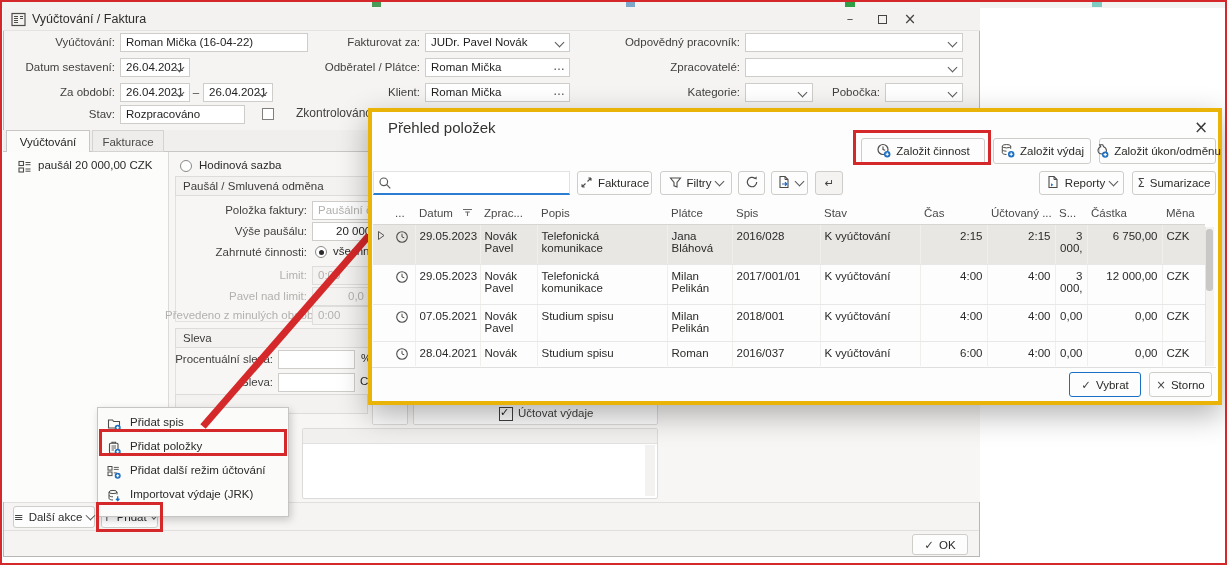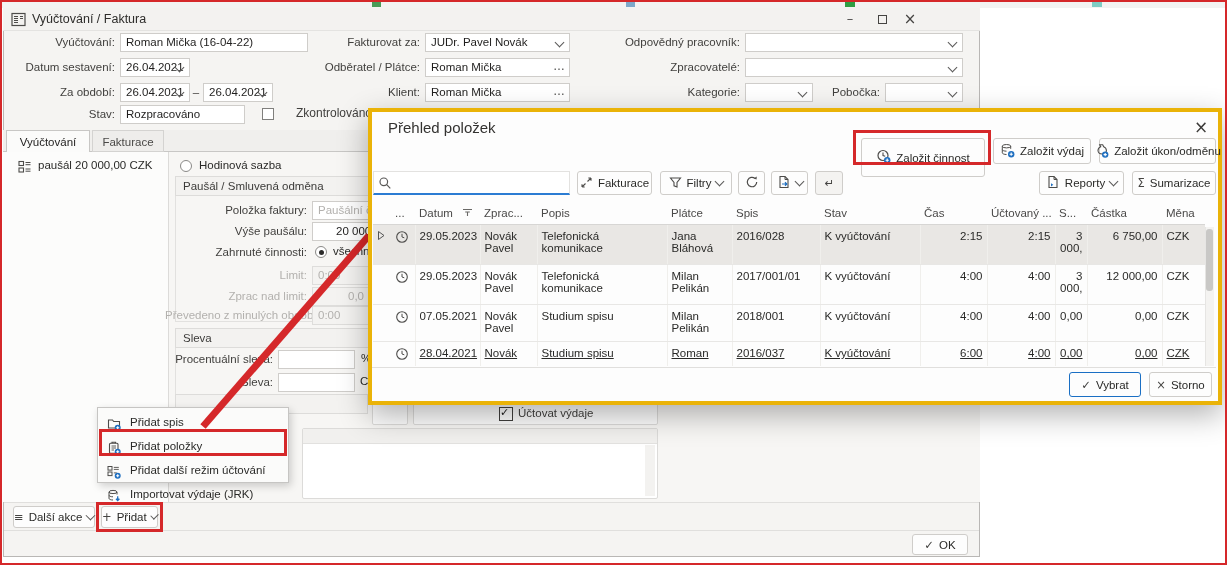--- a/index.html
+++ b/index.html
@@ -39,21 +39,21 @@
   .treepanel{left:3px;top:152px;width:166px;height:350px;background:#fcfcfb;border-right:1px solid #dcdbd9;}
   
   .ghdr{background:#f3f2f0;border:1px solid #dddcda;font-size:11.5px;color:#3c3b39;line-height:18px;height:20px;padding:0 7px;white-space:nowrap;overflow:hidden;}
   .gbox{border:1px solid #e2e1df;border-top:none;}
   
   .btn{background:#fdfdfd;border:1px solid #cfcdca;border-radius:3px;font-size:11.5px;color:#2a2a28;display:flex;align-items:center;justify-content:center;gap:5px;white-space:nowrap;}
   .btn .glyph{font-family:"DejaVu Sans",sans-serif;color:#454442;}
   .btn.primary{border:1px solid #1a6fc4;}
   .chv-i{display:inline-block;width:6px;height:6px;border-right:1.4px solid #5a5958;border-bottom:1.4px solid #5a5958;transform:rotate(45deg);margin-top:-4px;}
   
-  .menu{left:97px;top:407px;width:192px;height:76px;background:#fbfbfa;border:1px solid #c6c5c3;box-shadow:2px 3px 8px rgba(0,0,0,.18);z-index:30;}
+  .menu{left:97px;top:407px;width:192px;height:110px;background:#fbfbfa;border:1px solid #c6c5c3;box-shadow:2px 3px 8px rgba(0,0,0,.18);z-index:30;}
   .mitem{position:absolute;left:0;width:192px;height:24px;font-size:11.5px;color:#2a2a28;line-height:24px;}
   .mitem .mic{position:absolute;left:9px;top:5px;}
   .mitem .mtxt{position:absolute;left:32px;top:0;}
   
   .dialog{left:368px;top:108px;width:854px;height:297px;background:#fdfdfd;border:4px solid #eab308;box-shadow:0 10px 28px rgba(0,0,0,.3);z-index:40;}
   .dlg-title{left:16px;top:7px;font-size:15px;color:#333230;}
   .dlg-close{left:818px;top:4px;width:22px;height:22px;font-size:17px;color:#3c3b39;text-align:center;line-height:22px;font-family:"DejaVu Sans",sans-serif;}
   
   .tblwrap{left:1px;top:91px;width:832px;height:163px;overflow:hidden;}
   table.grid{border-collapse:collapse;table-layout:fixed;width:832px;font-size:11.5px;color:#2a2a28;}
@@ -165,21 +165,21 @@
   <div class="abs lbl" style="left:175px;top:222px;width:132px;z-index:1;">Výše paušálu:</div>
   <div class="abs val" style="left:312px;top:222px;width:116px;text-indent:18px;z-index:1;">20 000,00</div>
 
   <div class="abs lbl" style="left:175px;top:243px;width:132px;z-index:1;">Zahrnuté činnosti:</div>
   <div class="abs radio on" style="left:315px;top:246px;position:absolute;z-index:1;"></div>
   <div class="abs" style="left:333px;top:245px;font-size:11.5px;z-index:1;">všechny</div>
 
   <div class="abs lbl dis" style="left:175px;top:266px;width:132px;z-index:1;">Limit:</div>
   <div class="abs val dis" style="left:312px;top:266px;width:116px;z-index:1;">0:00</div>
 
-  <div class="abs lbl dis" style="left:175px;top:287px;width:132px;z-index:1;">Zprac nad limit:</div>
+  <div class="abs lbl dis" style="left:175px;top:287px;width:132px;z-index:1;">Pavel nad limit:</div>
   <div class="abs val dis" style="left:312px;top:287px;width:116px;text-indent:30px;z-index:1;">0,0</div>
 
   <div class="abs lbl dis" style="left:165px;top:306px;width:142px;z-index:1;">Převedeno z minulých období:</div>
   <div class="abs val dis" style="left:312px;top:306px;width:116px;z-index:1;">0:00</div>
 
   <div class="abs ghdr" style="left:175px;top:328px;width:485px;z-index:1;">Sleva</div>
   <div class="abs gbox" style="left:175px;top:348px;width:485px;height:50px;z-index:1;"></div>
 
   <div class="abs lbl" style="left:145px;top:350px;width:128px;z-index:1;">Procentuální sleva:</div>
   <div class="abs val" style="left:278px;top:350px;width:77px;z-index:1;"></div>
@@ -258,21 +258,21 @@
   <div class="abs sep" style="left:4px;top:530px;width:975px;"></div>
   <div class="abs btn" style="left:912px;top:534px;width:56px;height:21px;">
     <span class="glyph">✓</span>
       <span>OK</span>
   </div>
 
   <div class="abs dialog">
     <div class="abs dlg-title">Přehled položek</div>
     <div class="abs dlg-close">×</div>
 
-    <div class="abs btn" style="left:489px;top:26px;width:124px;height:39px;">
+    <div class="abs btn" style="left:489px;top:26px;width:124px;height:26px;">
       <span class="icon"><svg width="15" height="15" viewBox="0 0 15 15">
             <circle cx="7" cy="6.5" r="5" fill="none" stroke="#4d4c4a" stroke-width="1.2"></circle>
             <path d="M7 3.6v2.9l2.2.8" fill="none" stroke="#4d4c4a" stroke-width="1.1"></path>
             <circle cx="11.2" cy="11.2" r="3.2" fill="#1f6fc0"></circle>
             <path d="M11.2 9.6v3.2M9.6 11.2h3.2" stroke="#fff" stroke-width="1.1"></path>
           </svg></span>
       <span>Založit činnost</span>
     </div>
     <div class="abs btn" style="left:621px;top:26px;width:98px;height:26px;">
       <span class="icon"><svg width="15" height="15" viewBox="0 0 15 15">
@@ -430,21 +430,21 @@
           <td>Studium spisu</td>
           <td>Milan Pelikán</td>
           <td>2018/001</td>
           <td>K vyúčtování</td>
           <td class="r mid">4:00</td>
           <td class="r mid">4:00</td>
           <td class="r mid">0,00</td>
           <td class="r">0,00</td>
           <td class="nb">CZK</td>
         </tr>
-        <tr style="height:37px;text-decoration:underline;">
+        <tr style="height:37px;">
           <td class="nb"></td>
           <td class="mid"><svg width="14" height="14" viewBox="0 0 14 14">
                   <circle cx="7" cy="7" r="5.3" fill="none" stroke="#4d4c4a" stroke-width="1.1"></circle>
                   <path d="M7 3.8v3.2l2.3.8" fill="none" stroke="#4d4c4a" stroke-width="1"></path>
                 </svg></td>
           <td>28.04.2021</td>
           <td>Novák</td>
           <td>Studium spisu</td>
           <td>Roman</td>
           <td>2016/037</td>

